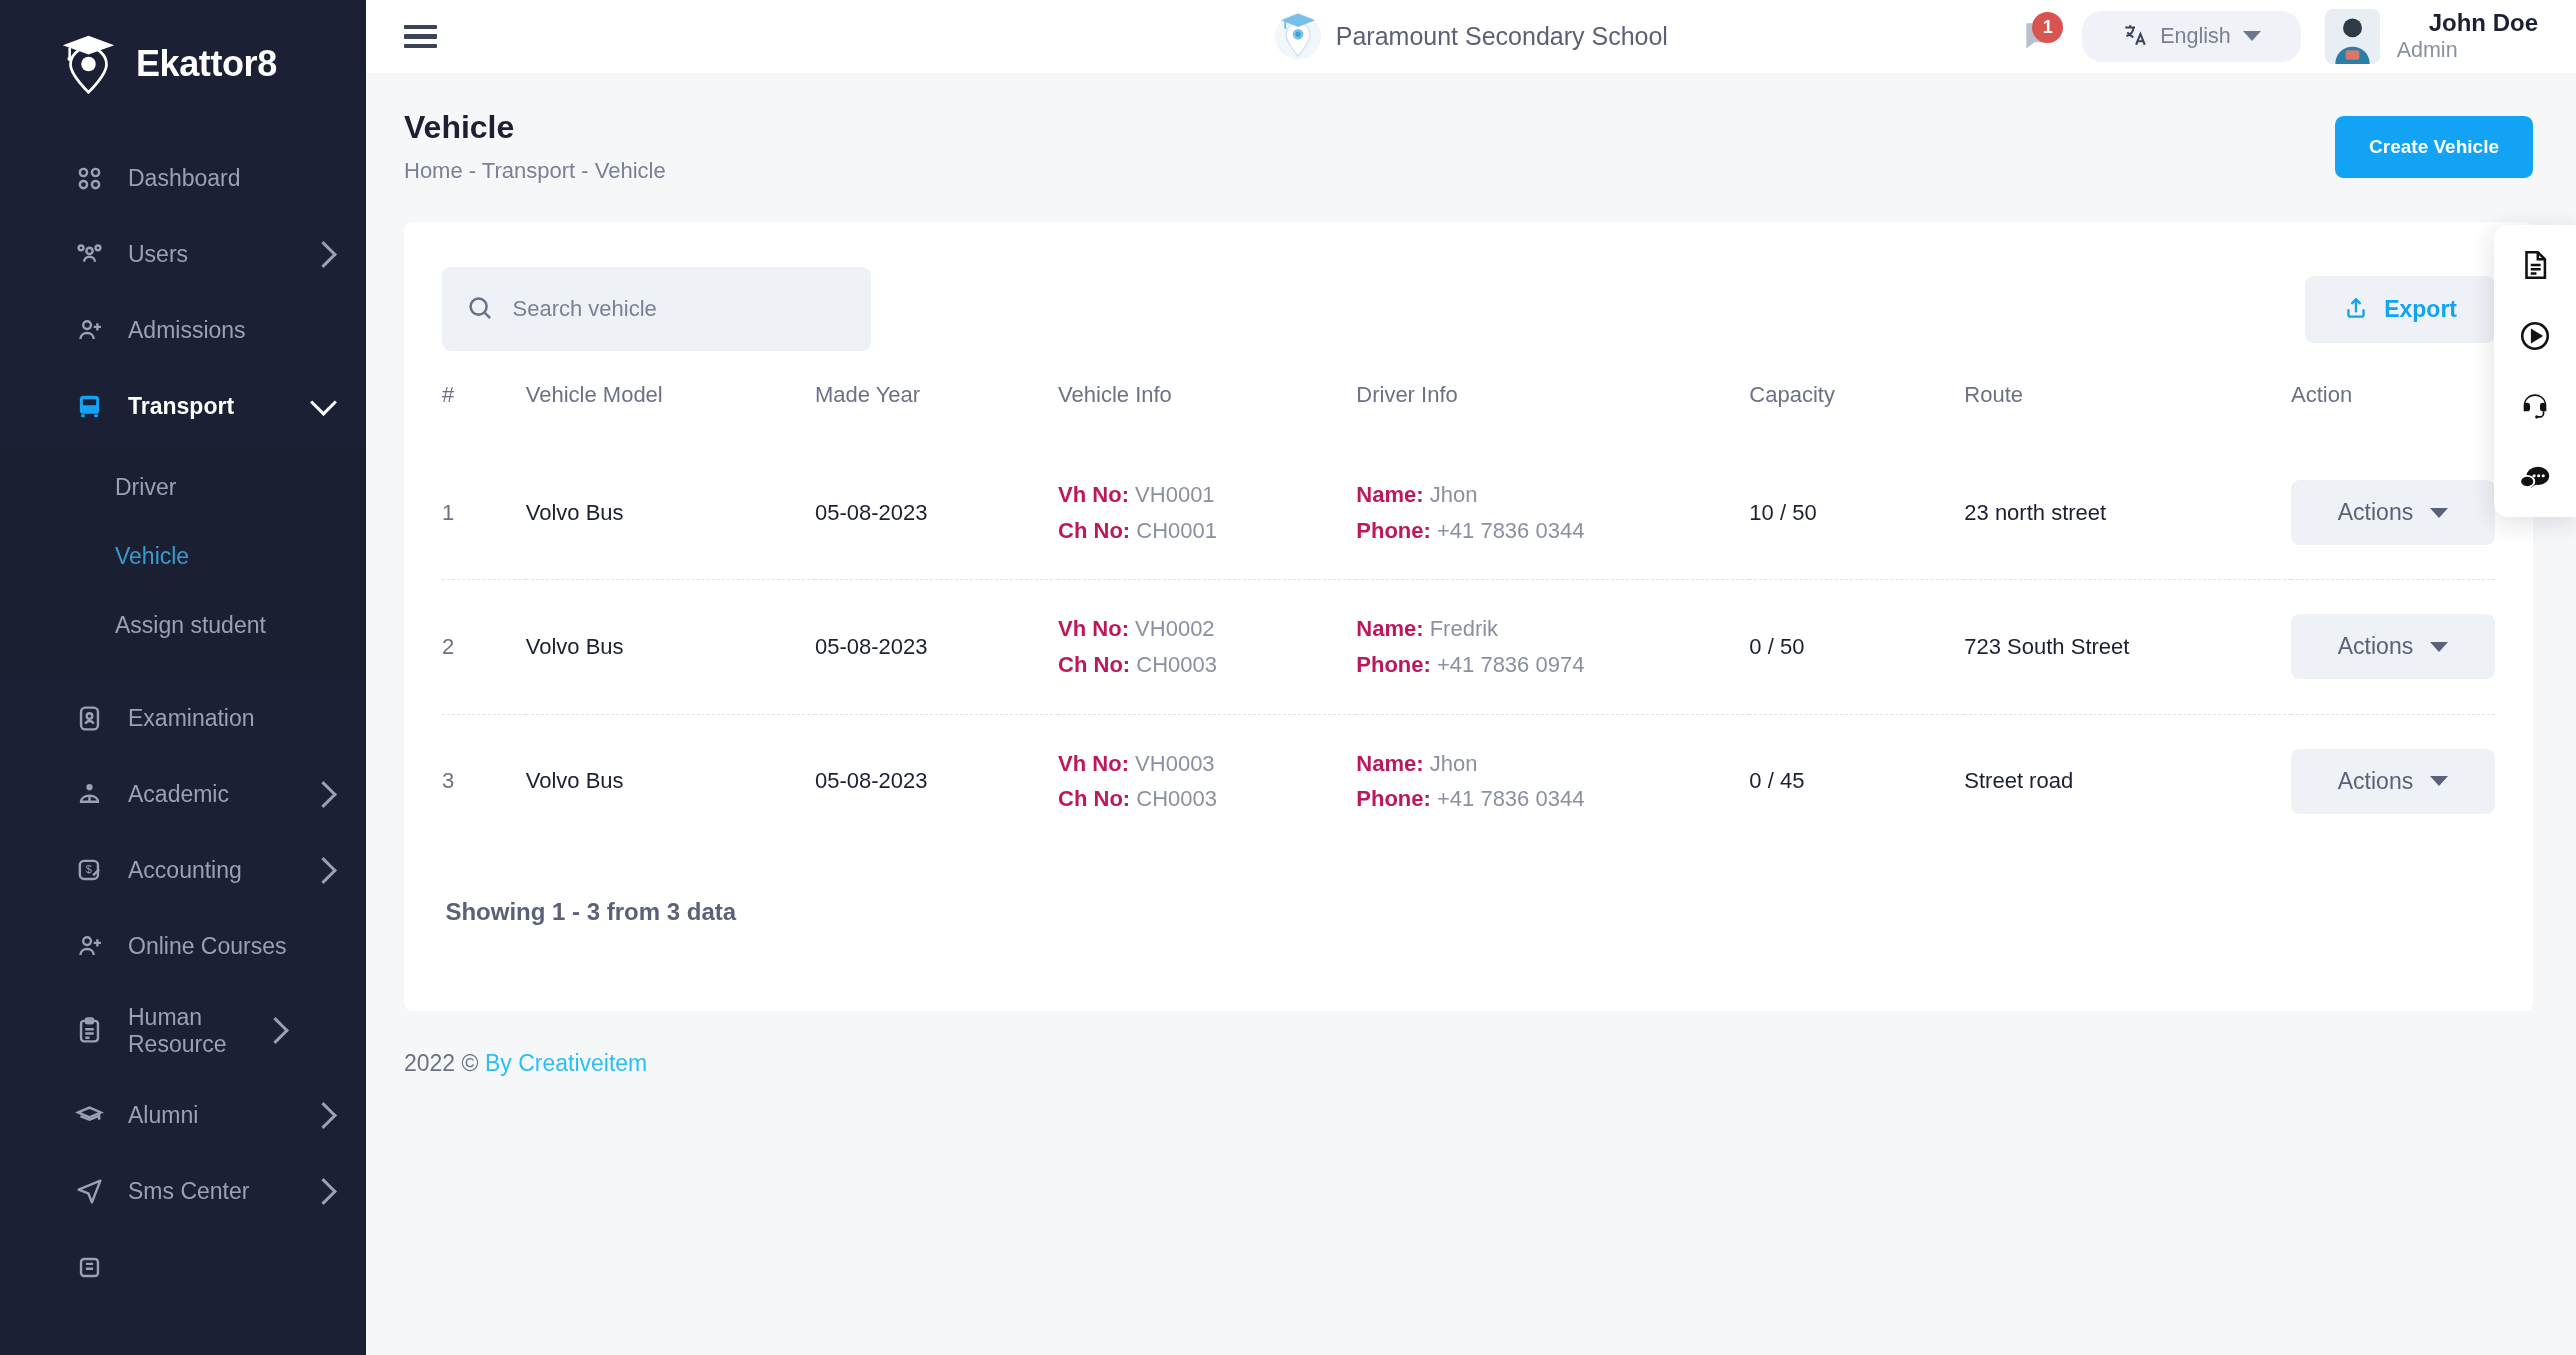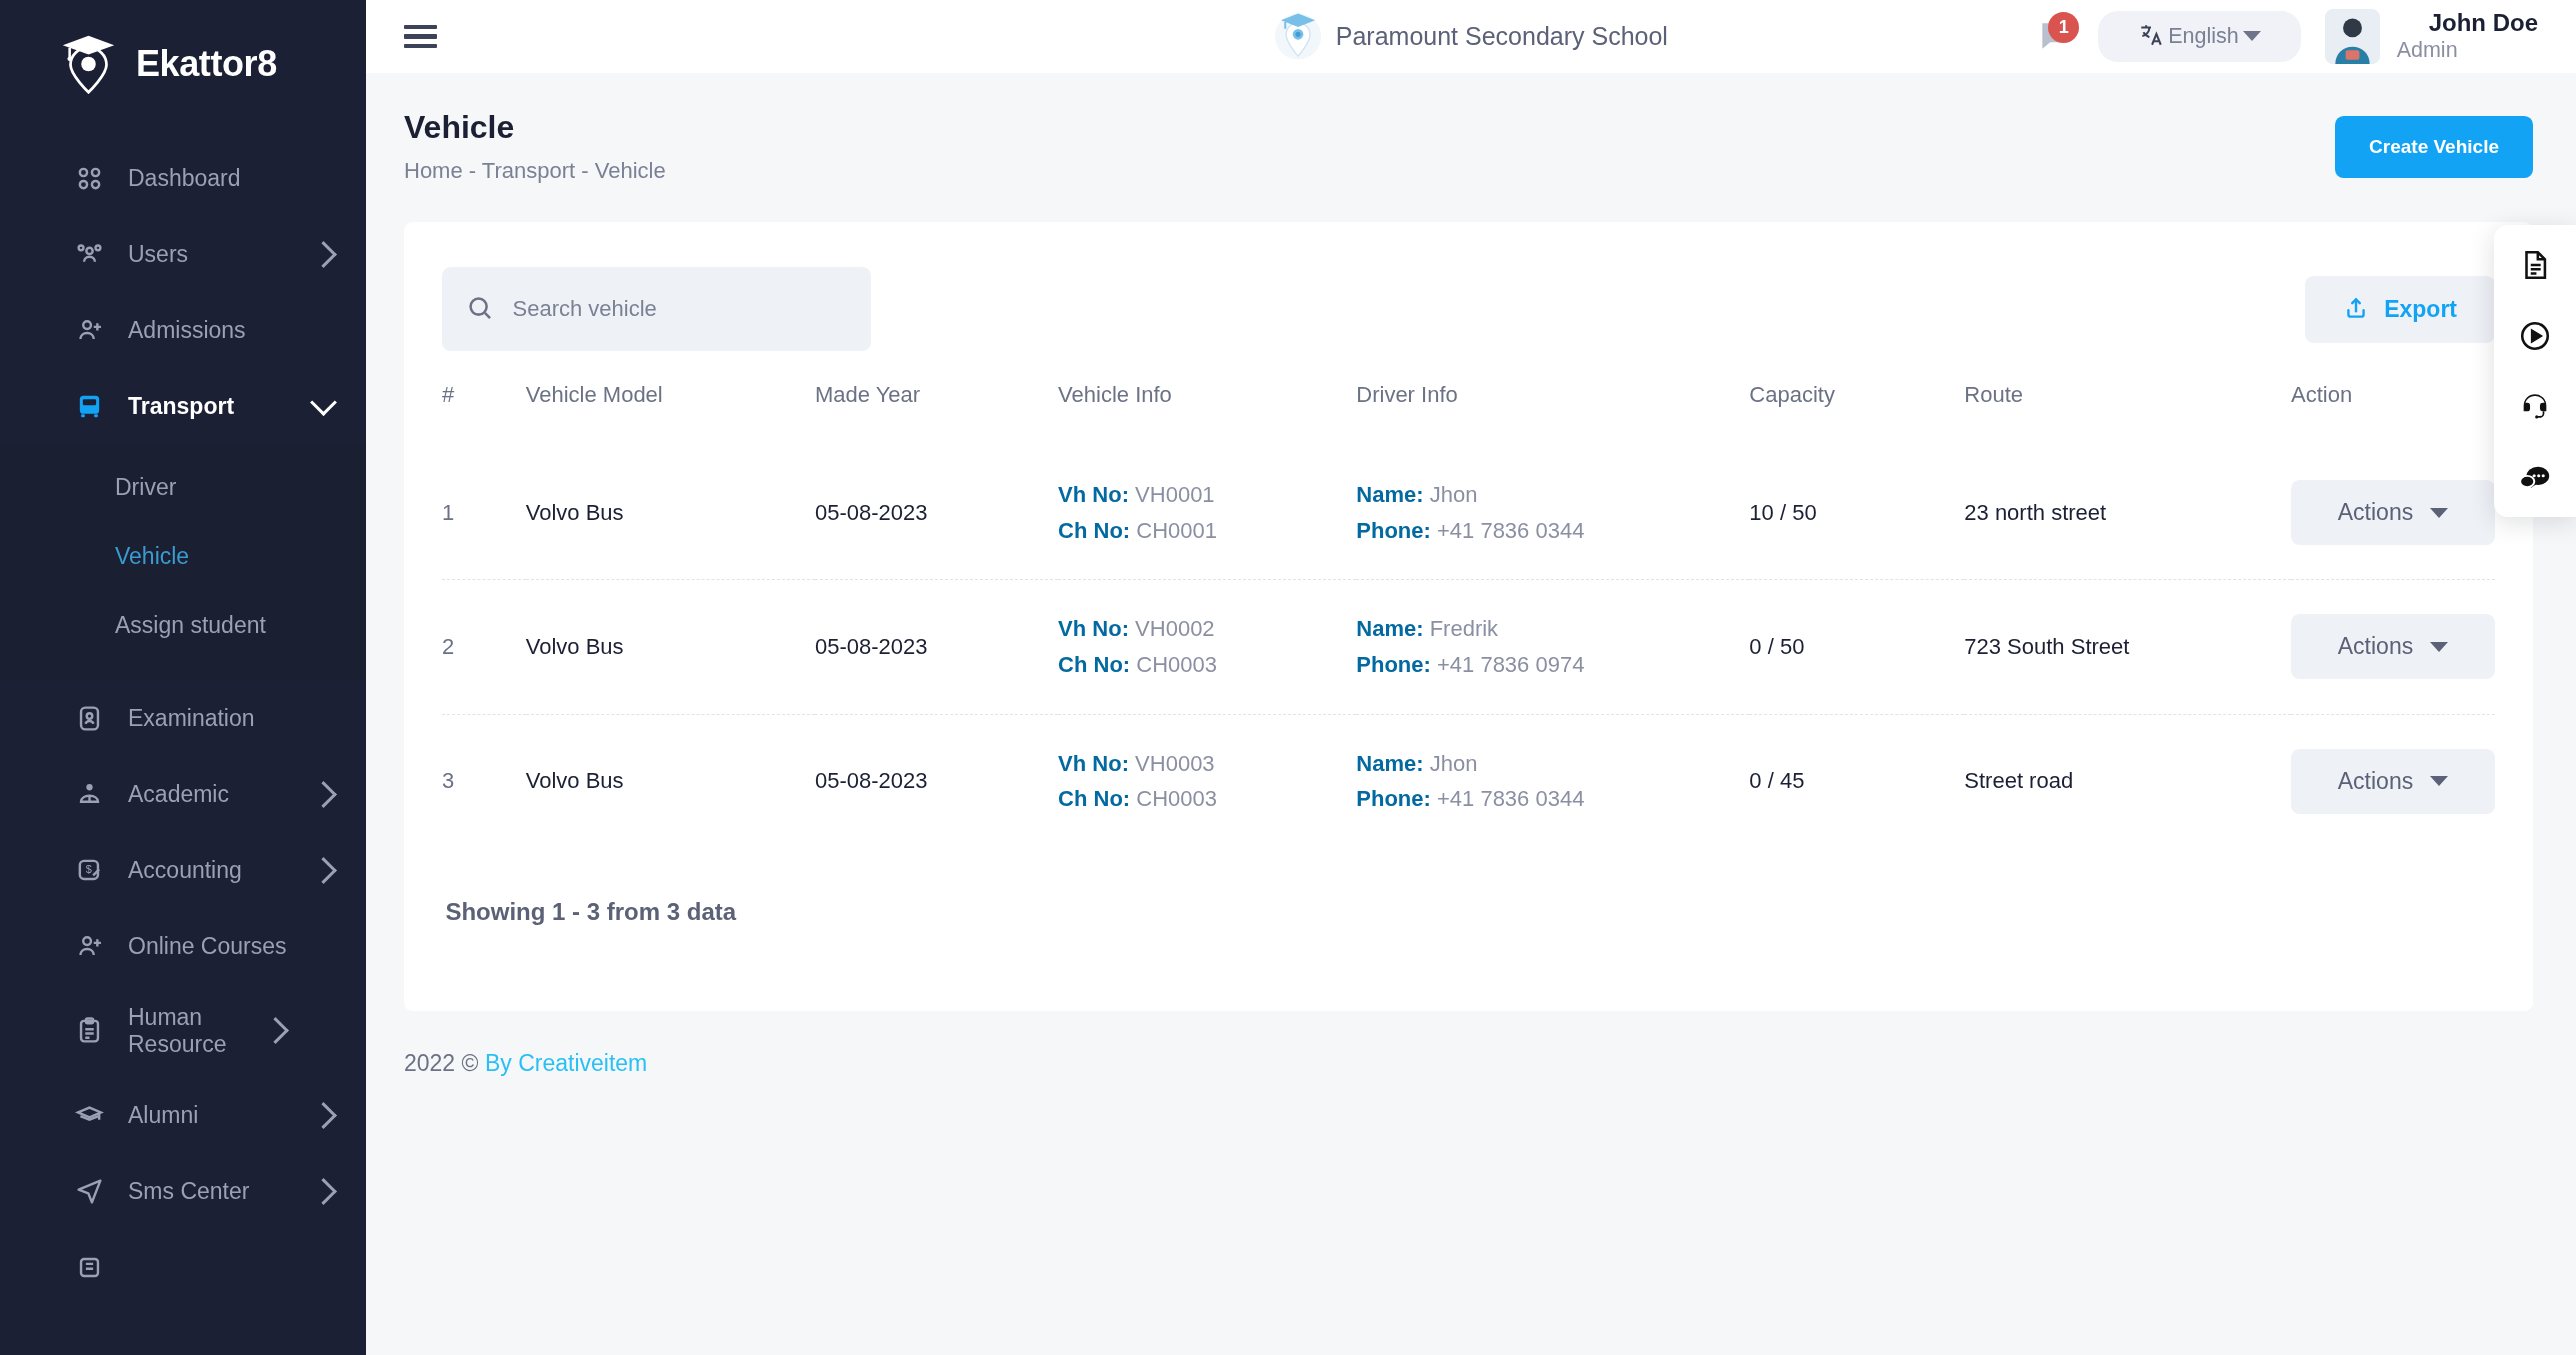--- a/index.html
+++ b/index.html
@@ -83,21 +83,21 @@
   .topright { margin-left:auto; display: flex; align-items: center; gap: 24px; }
   .bell { position: relative; width: 38px; height: 38px; cursor:pointer; }
   .badge {
     position: absolute; top: -5.1px; right: -5.1px;
     width: 31px; height: 31px; border-radius: 50%;
     background: #d9534f; color: #fff;
     font-size: 18px; font-weight: 700;
     display: flex; align-items: center; justify-content: center;
   }
   .lang {
-    display: flex; align-items: center; gap: 4px;
+    display: flex; align-items: center; gap: 12px;
     background: #f0f2f7; border-radius: 20px;
     padding: 11px 40px; cursor: pointer;
   }
   .lang-text { font-size: 21.5px; color: #7a8195; }
   .caret { width: 0; height: 0; border-left: 9.4px solid transparent; border-right: 9.4px solid transparent; border-top: 10.3px solid #6e7589; }
   .user { display:flex; align-items:center; gap: 17px; cursor:pointer; }
   .avatar {
     width: 55px; height: 55px; border-radius: 8.6px; overflow:hidden;
     background: #e3e7ef; flex: 0 0 55px;
   }
@@ -148,21 +148,21 @@
   tbody tr + tr td { border-top: 1.7px dashed #dfe3ea; }
   .c-idx { width: 86px; color: #6b7285; }
   .c-model { width: 296px; }
   .c-year { width: 249px; }
   .c-vinfo { width: 305px; }
   .c-dinfo { width: 403px; }
   .c-cap { width: 219px; }
   .c-route { width: 335px; }
   .c-action { text-align: left; }
   .kv { line-height: 1.62; }
-  .kv b { font-weight: 700; color: #0369a1; }
+  .kv b { font-weight: 700; color: #be185d; }
   .kv .v { color: #8a90a2; }
   .btn-actions {
     background: #eef1f6; border: none; border-radius: 8.6px;
     padding: 19px 29px; font-size: 23px; color: #5b6177;
     display: inline-flex; align-items: center; gap: 17px; cursor: pointer;
     min-width: 204px; justify-content: center;
   }
   .btn-actions .caret { border-top-color: #5b6177; }
   .showing { font-size: 24px; font-weight: 700; color: #5b6177; padding: 50px 0 0 3.4px; }
 

